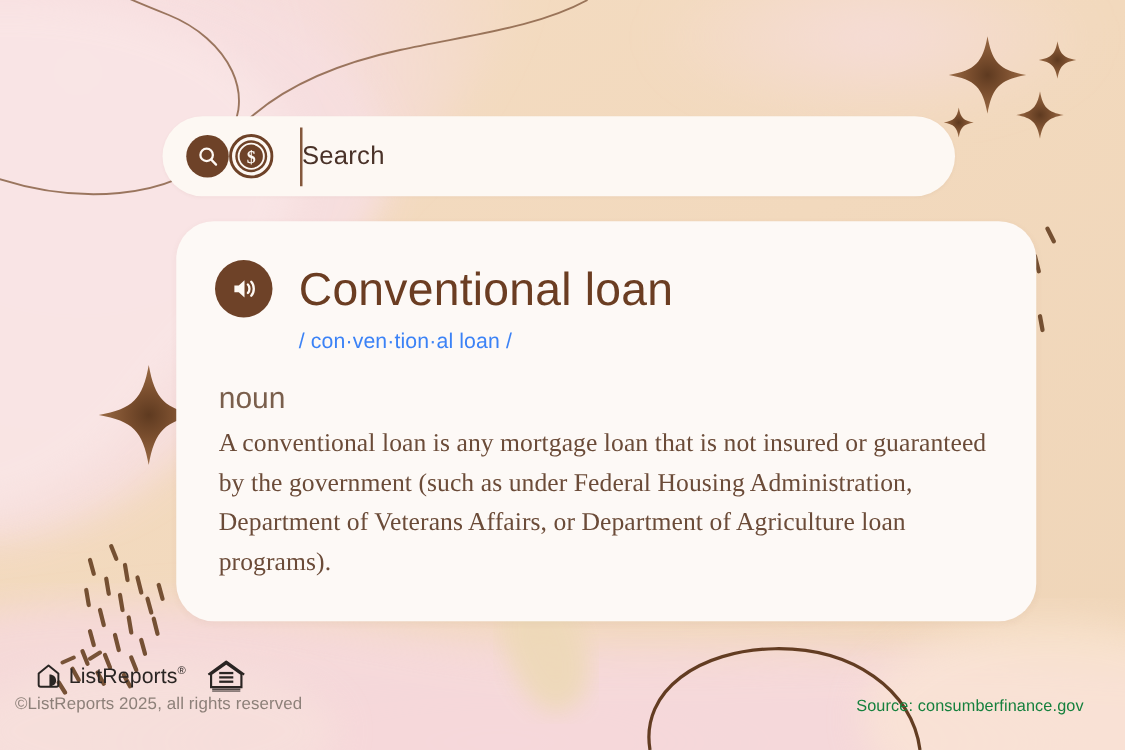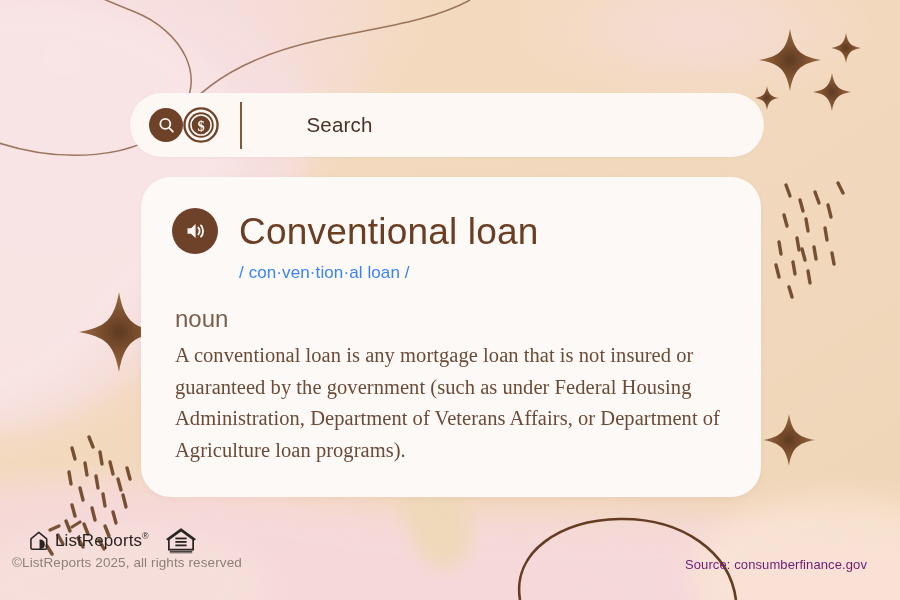--- a/index.html
+++ b/index.html
@@ -42,30 +42,30 @@
     letter-spacing:.1px;
     white-space:nowrap;
     overflow:hidden;
   }
   .coin{ width:36px; height:36px; flex:0 0 auto; margin-right:21px; }
   .divider{
     width:1.6px; height:47px; background:#7a4a2c;
     flex:0 0 auto; opacity:.92;
   }
   .s-btn{
-    width:131px; text-align:right;
+    width:131px; text-align:left;
     font-size:20.5px; color:#4a3228;
     flex:0 0 auto;
     letter-spacing:.2px;
   }
 
   
   .card{
     position:absolute; left:141px; top:177px;
-    width:620px; height:320px;
+    width:688px; height:320px;
     background:#fdf9f6;
     border-radius:30px;
     z-index:5;
     box-shadow:0 2px 6px rgba(120,80,50,.05);
   }
   .card-head{
     display:flex; align-items:center;
     padding:31px 0 0 31px;
   }
   .spk{
@@ -113,21 +113,21 @@
     letter-spacing:.1px; font-weight:400;
   }
   .sup{ font-size:9px; vertical-align:super; }
   .ehobadge{ margin-left:17px; }
   .copyright{
     position:absolute; left:12px; top:35px;
     font-size:13.5px; color:#8d8079; letter-spacing:.1px;
   }
   .source{
     position:absolute; right:33px; top:37px;
-    font-size:13px; color:#701a75; letter-spacing:.1px;
+    font-size:13px; color:#15803d; letter-spacing:.1px;
   }
 </style>
 </head>
 <body>
 
 <svg id="bg" width="900" height="600" viewBox="0 0 900 600">
   <defs>
     <linearGradient id="gBase" x1="0" y1="0" x2="1" y2="1">
       <stop offset="0" stop-color="#f4dcc2"></stop>
       <stop offset="0.5" stop-color="#f2d9bd"></stop>

